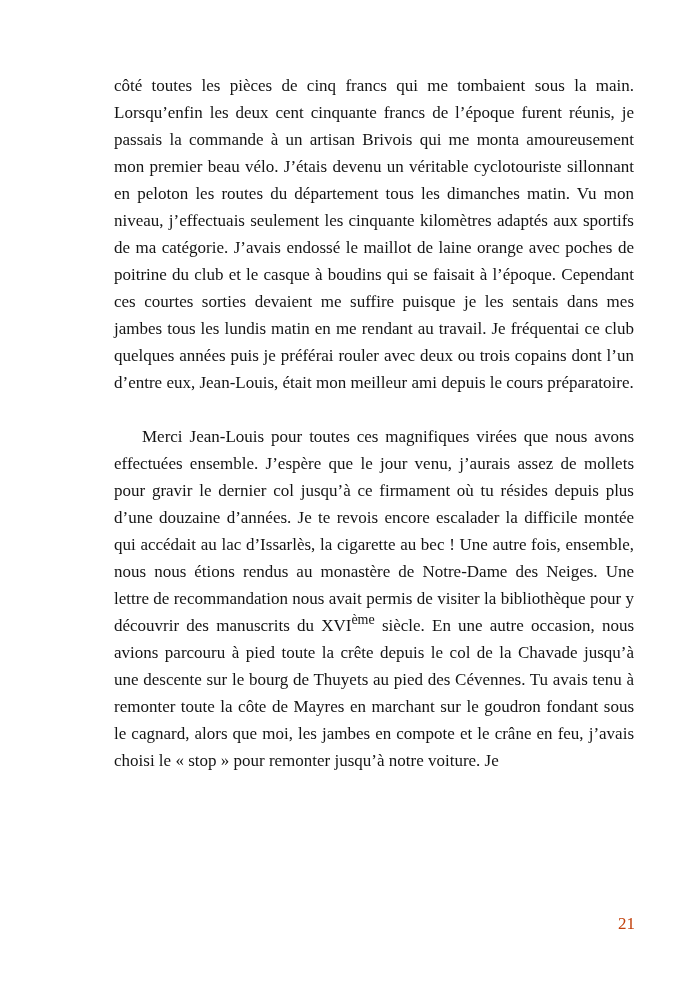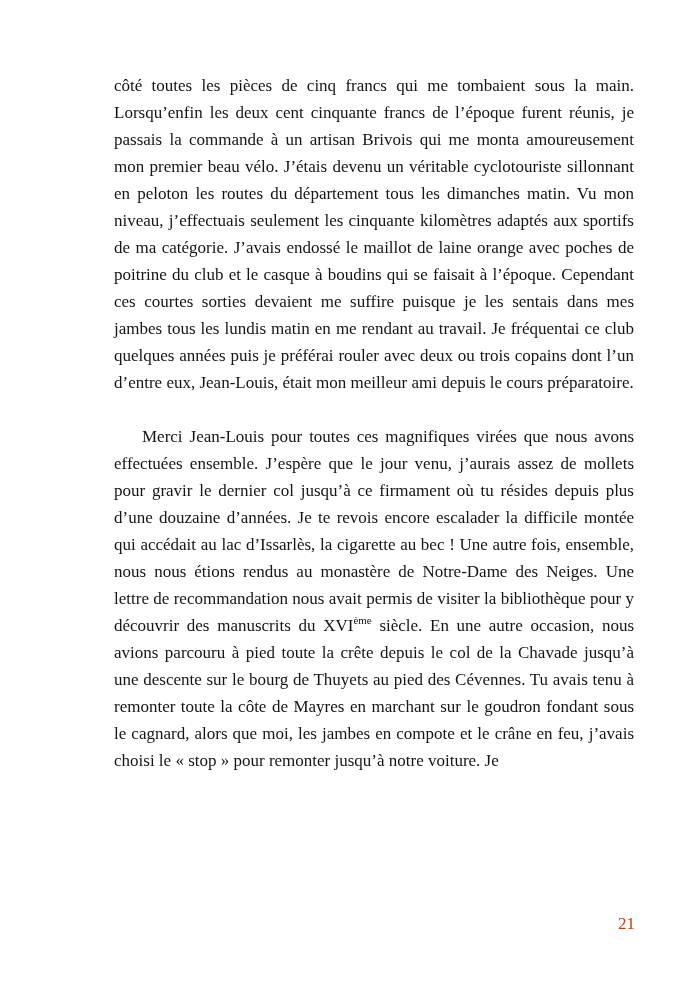--- a/index.html
+++ b/index.html
@@ -30,21 +30,21 @@
   }
   .text-block p {
     margin: 0;
     padding: 0;
   }
   p.para-indent {
     margin-top: 27px;
     text-indent: 28px;
   }
   sup {
-    font-size: 11px;
+    font-size: 14px;
     line-height: 0;
     vertical-align: super;
   }
   .page-number {
     position: absolute;
     left: 618px;
     top: 914px;
     font-size: 17px;
     color: #c2410c;
   }

